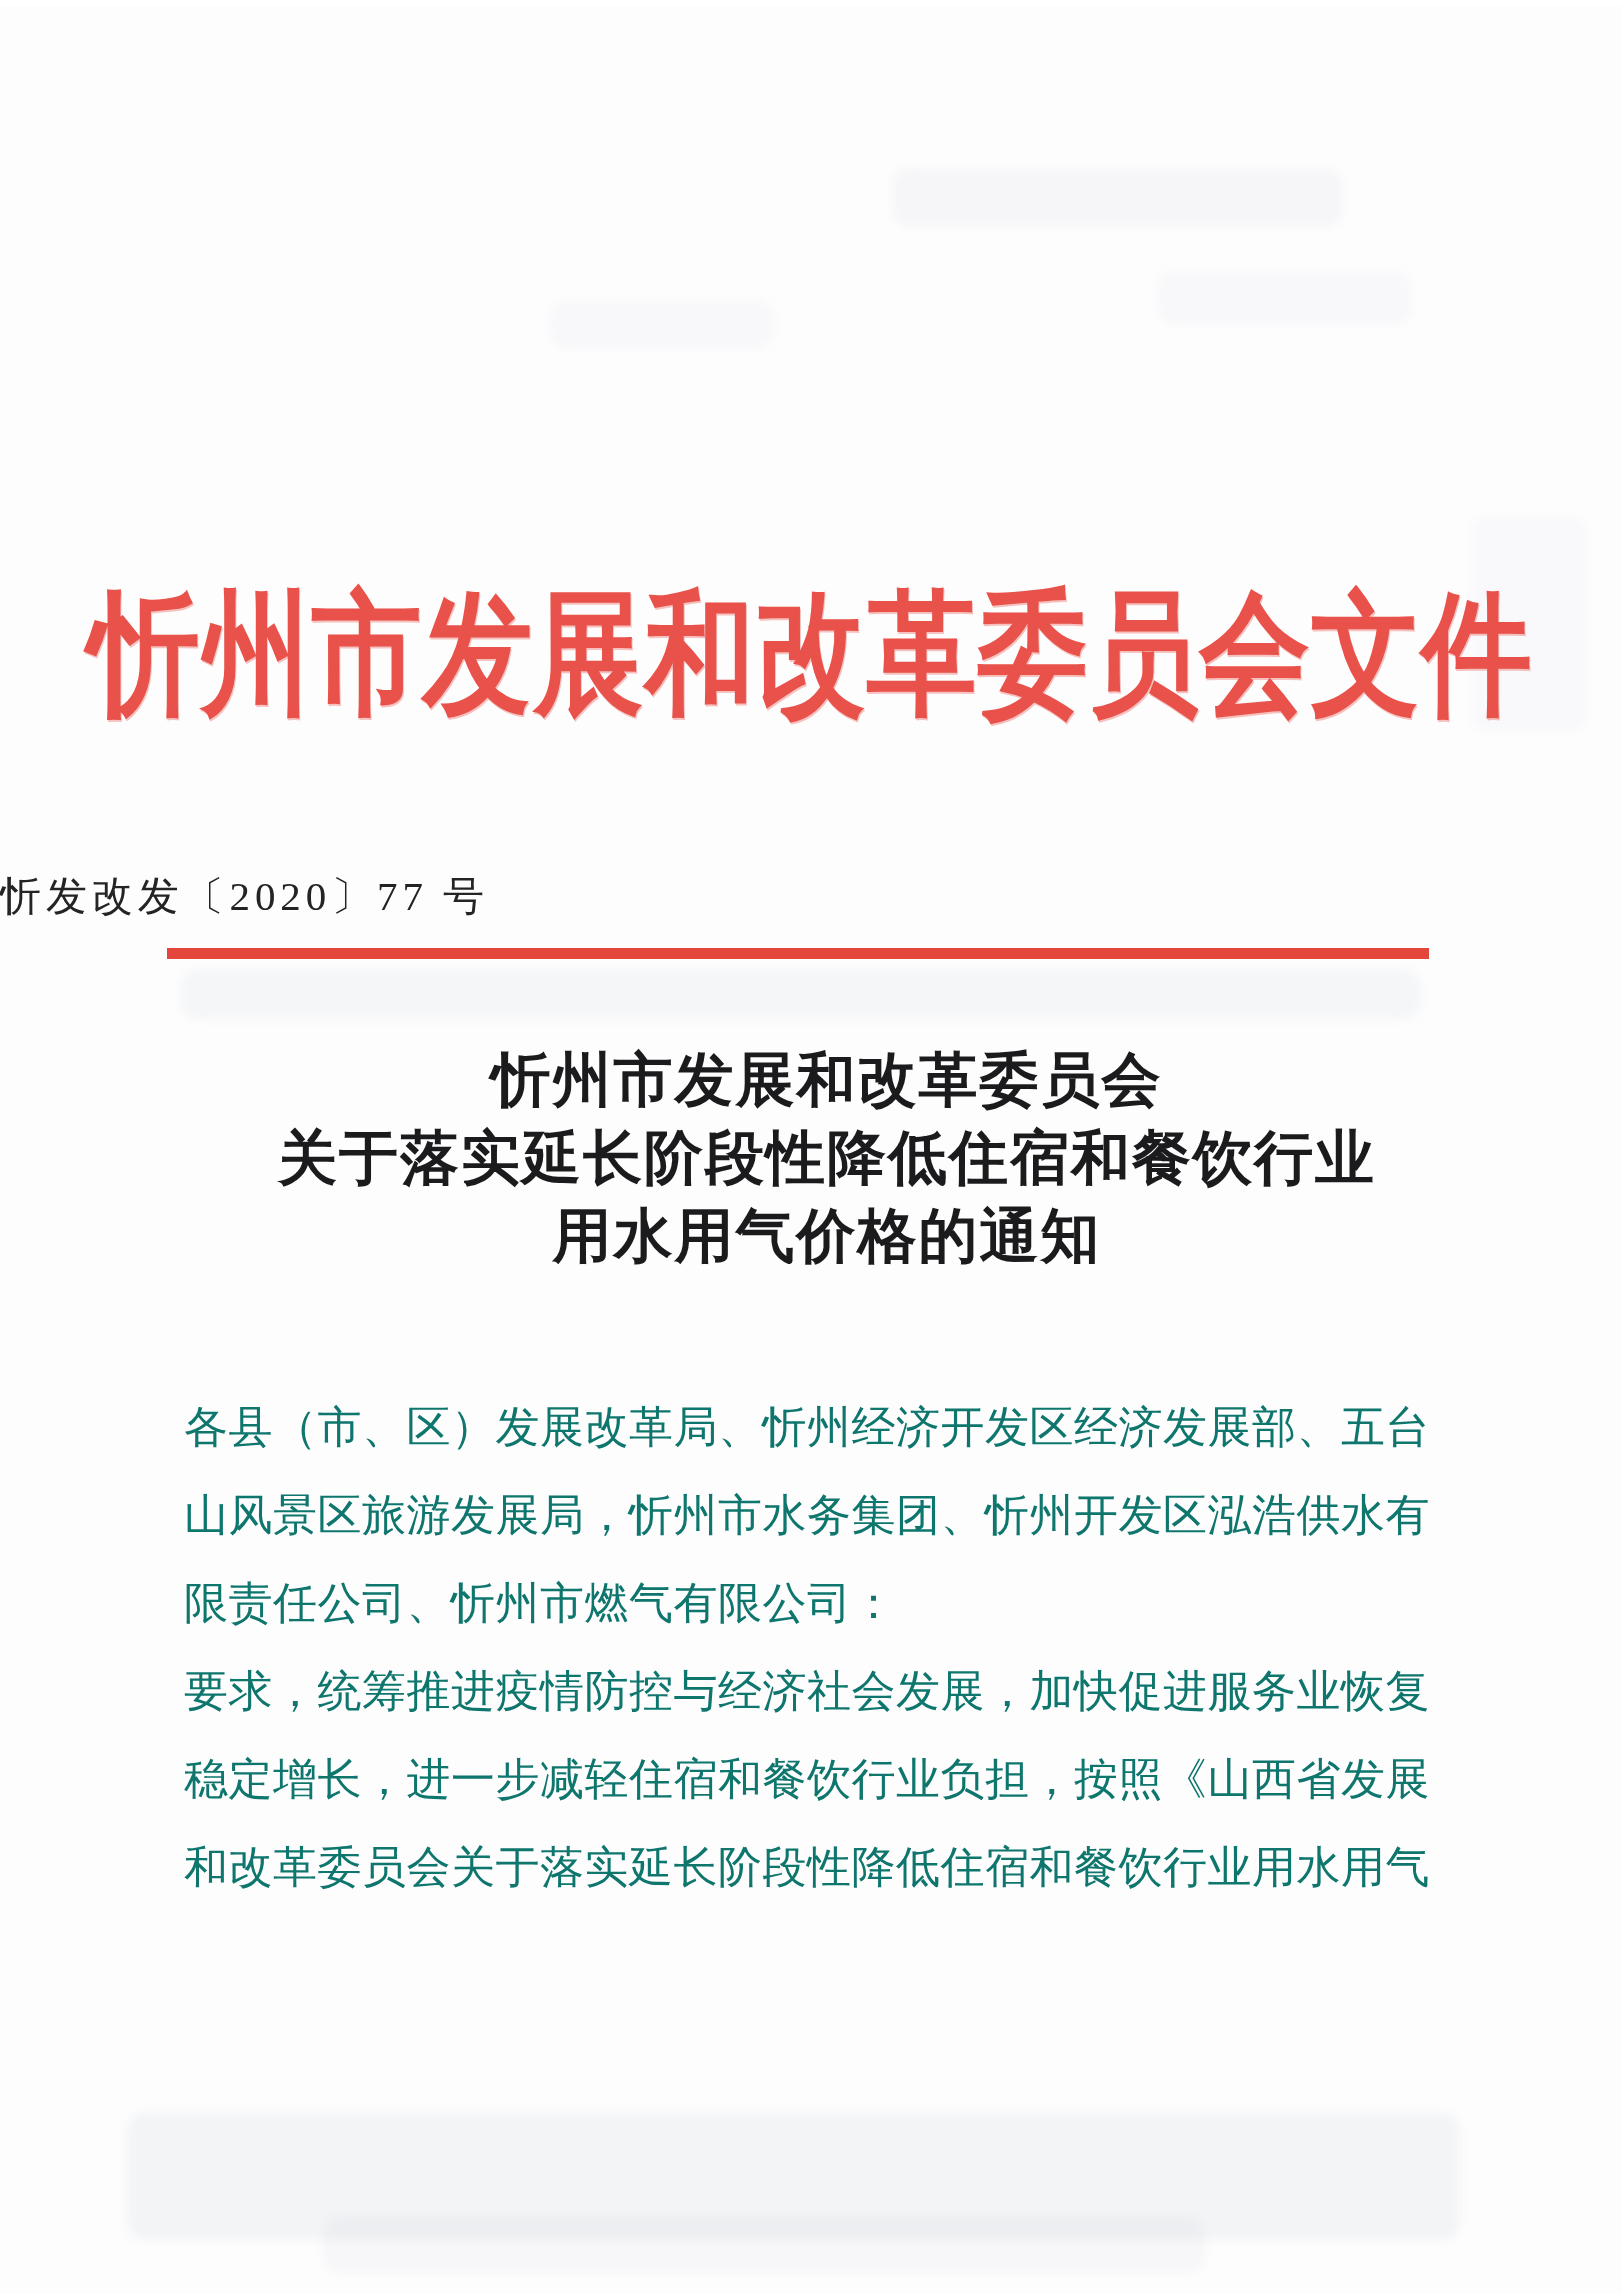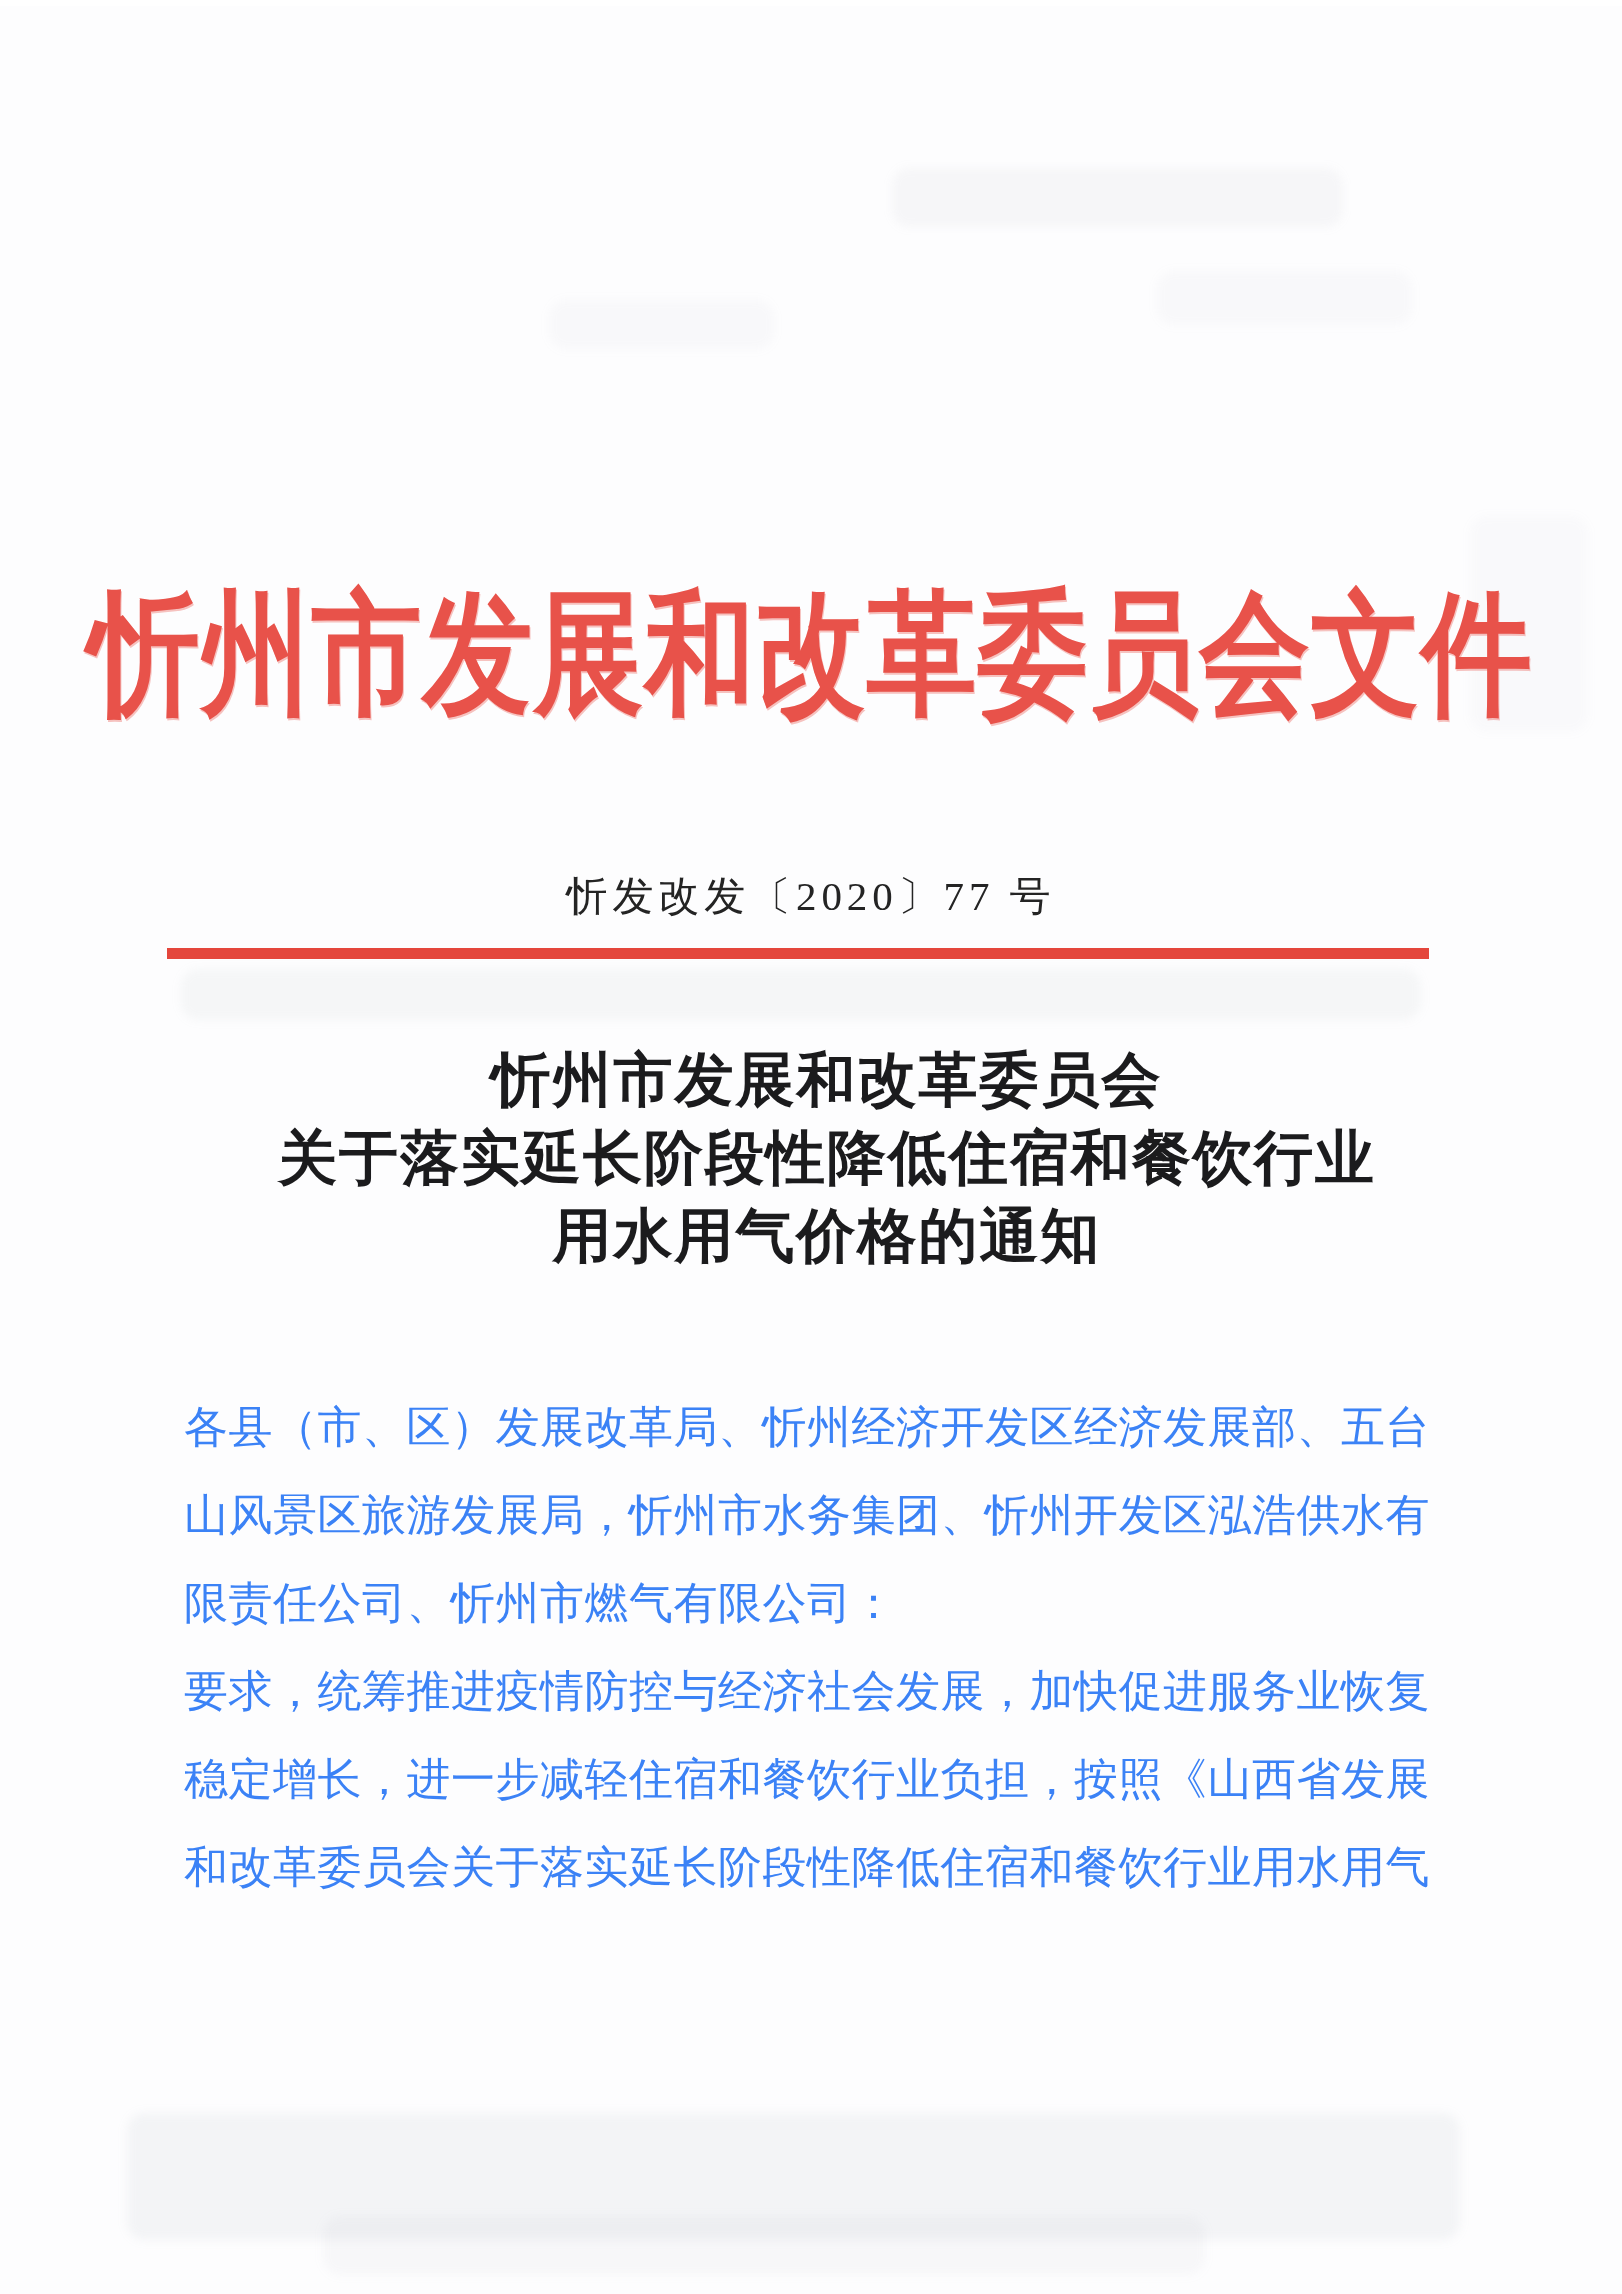--- a/index.html
+++ b/index.html
@@ -41,21 +41,21 @@
     color: var(--header-red, #e8524a);
     transform: scaleY(1.22);
     transform-origin: top center;
     text-shadow: 1px 1px 0 rgba(232, 82, 74, 0.35);
   }
   .doc-number {
     position: absolute;
     top: 863px;
     left: 0;
     width: 100%;
-    text-align: center;
+    text-align: left;
     font-size: 41px;
     letter-spacing: 4.9px;
     color: var(--ink, #242424);
   }
   .red-line {
     position: absolute;
     top: 942px;
     left: 167px;
     width: 1262px;
     height: 10.8px;
@@ -74,21 +74,21 @@
     color: #1b1b1d;
   }
   .doc-body {
     position: absolute;
     top: 1378px;
     left: 184px;
     width: 1237px;
     font-size: 44px;
     line-height: 88px;
     letter-spacing: 0.5px;
-    color: #3b82f6;
+    color: #0f766e;
     text-align: justify;
   }
   .doc-body .line { white-space: nowrap; }
   .doc-body .line.indent { padding-left: 93px; }
 </style>
 </head>
 <body>
 
 <div class="page">
 

